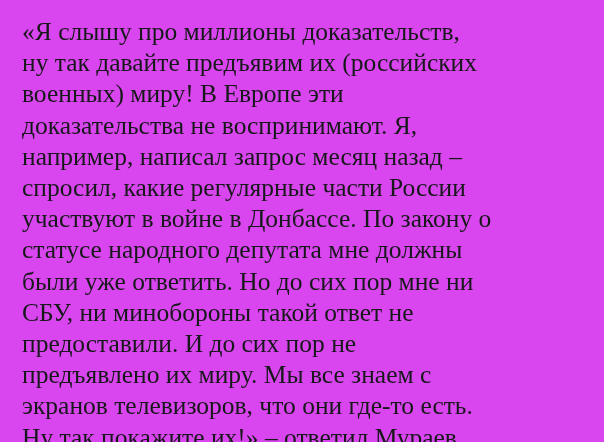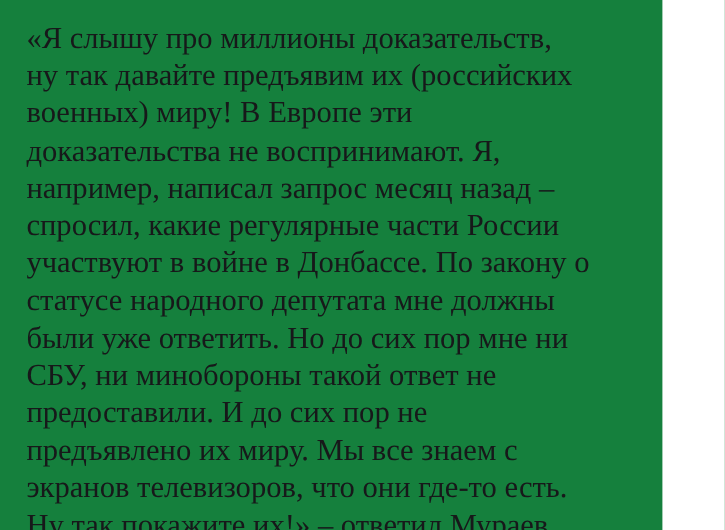--- a/index.html
+++ b/index.html
@@ -8,23 +8,23 @@
   }
   body {
     width: 604px;
     height: 442px;
     background: #ffffff;
     font-family: "Liberation Serif", serif;
     overflow: hidden;
   }
   .quote-card {
     box-sizing: border-box;
-    width: 552px;
+    width: 604px;
     height: 442px;
-    background: #15803d;
+    background: #d946ef;
     padding: 16px 14px 26px 22px;
     display: block;
   }
   .quote-text {
     font-family: "Liberation Serif", serif;
     font-size: 25.5px;
     line-height: 31.2px;
     color: #17181a;
     letter-spacing: 0px;
     word-spacing: 0px;

